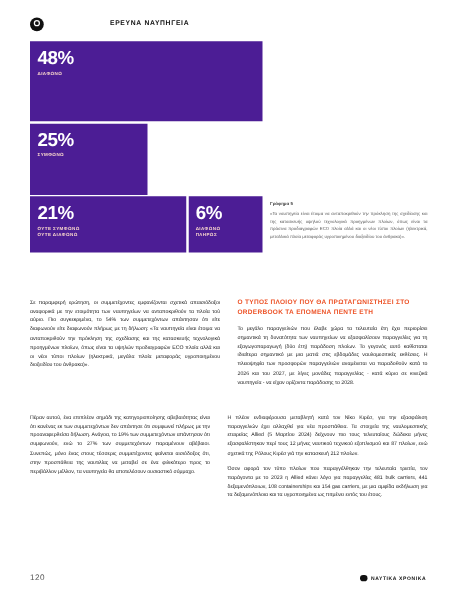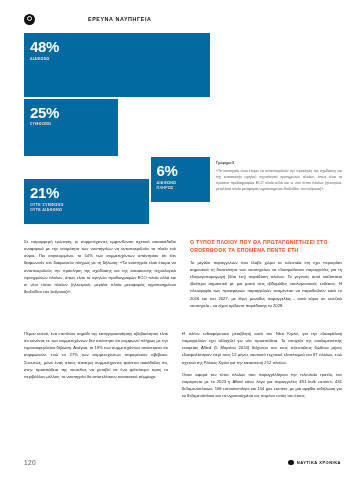--- a/index.html
+++ b/index.html
@@ -56,21 +56,21 @@
 
   
   .chart-block {
     position: absolute;
     top: 33px;
     left: 24px;
     width: 186px;
   }
   .bar-row {
     position: relative;
-    background: #0369a1;
+    background: #4c1d95;
     color: #ffffff;
     box-sizing: border-box;
     padding: 6px 0 0 6px;
     margin-bottom: 1.5px;
   }
   .bar-value {
     font-size: 15px;
     font-weight: bold;
     line-height: 1;
     letter-spacing: -0.3px;
@@ -85,21 +85,21 @@
     color: #fbd9cd;
     text-transform: uppercase;
   }
   .bar-48 { width: 186px; height: 64px; }
   .bar-25 { width: 94px;  height: 57px; }
   .bar-row-split {
     display: flex;
     gap: 1.5px;
     margin-bottom: 1.5px;
   }
-  .bar-21 { width: 125px; height: 45px; margin-bottom: 0; margin-top: 22px; }
+  .bar-21 { width: 125px; height: 45px; margin-bottom: 0; }
   .bar-6  { width: 59.5px; height: 45px; margin-bottom: 0; }
 
   
   .chart-caption {
     position: absolute;
     top: 160px;
     left: 216px;
     width: 126px;
     font-size: 3.5px;
     line-height: 1.72;

